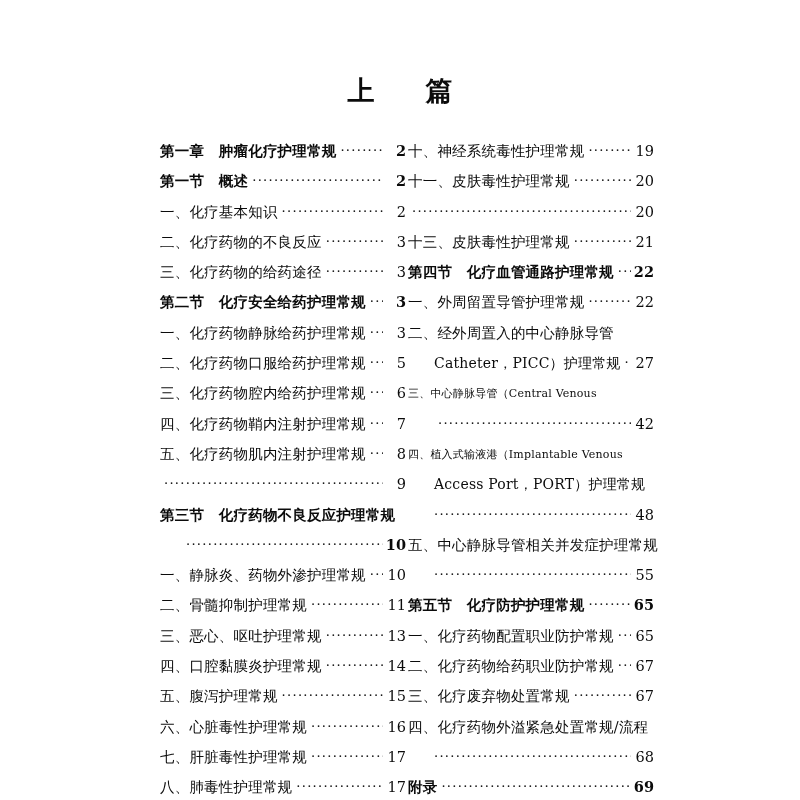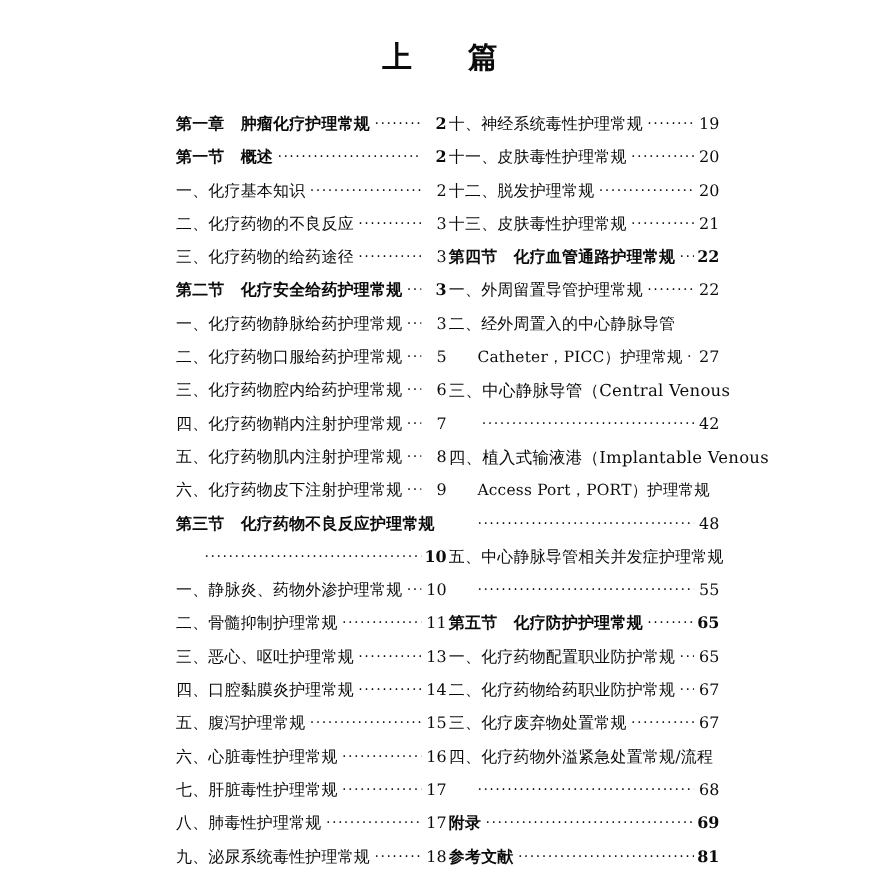--- a/index.html
+++ b/index.html
@@ -25,20 +25,21 @@
   
   .toc-title {
     text-align: center;
     font-size: 27px;
     font-weight: bold;
     letter-spacing: 12px;
     padding-top: 38px;
     padding-left: 12px;
     line-height: 1.1;
     font-family: "DejaVu Serif", "Liberation Serif", serif;
+    margin-top: 38px;
   }
 
   
   .columns {
     position: absolute;
     top: 98px;
     left: 0;
     width: 800px;
     display: flex;
     flex-direction: row;
@@ -95,21 +96,21 @@
 
   .lv-item .e-label,
   .lv-item .e-page { font-weight: normal; }
 
   
   .entry.cont { padding-left: 26px; }
   .entry.cont .e-label { font-size: 14px; }
   .entry.dotsonly { padding-left: 26px; }
   .entry.dotsonly .e-dots { margin-left: 0; }
 
-  .en { font-family: "DejaVu Serif", "Liberation Serif", serif; font-size: 15px; }
+  .en { font-family: "DejaVu Serif", "Liberation Serif", serif; font-size: 11px; }
 </style>
 </head>
 <body>
 
 <div class="page">
 
   <div class="toc-title">上　篇</div>
 
   <div class="columns">
     <div class="col col-left" id="col-left">
@@ -162,21 +163,20 @@
           <span class="e-label">四、化疗药物鞘内注射护理常规</span>
           <span class="e-dots">·····························································································</span>
           <span class="e-page">7</span>
         </div>
         <div class="entry lv-item">
           <span class="e-label">五、化疗药物肌内注射护理常规</span>
           <span class="e-dots">·····························································································</span>
           <span class="e-page">8</span>
         </div>
         <div class="entry lv-item">
-          <span class="e-label">六、化疗药物皮下注射护理常规</span>
           <span class="e-dots">·····························································································</span>
           <span class="e-page">9</span>
         </div>
         <div class="entry lv-section">
           <span class="e-label">第三节　化疗药物不良反应护理常规</span>
           <span class="e-dots hide">·····························································································</span>
           <span class="e-page"></span>
         </div>
         <div class="entry lv-section dotsonly">
           <span class="e-label"></span>
@@ -234,21 +234,20 @@
           <span class="e-label">十、神经系统毒性护理常规</span>
           <span class="e-dots">·····························································································</span>
           <span class="e-page">19</span>
         </div>
         <div class="entry lv-item">
           <span class="e-label">十一、皮肤毒性护理常规</span>
           <span class="e-dots">·····························································································</span>
           <span class="e-page">20</span>
         </div>
         <div class="entry lv-item">
-          <span class="e-label">十二、脱发护理常规</span>
           <span class="e-dots">·····························································································</span>
           <span class="e-page">20</span>
         </div>
         <div class="entry lv-item">
           <span class="e-label">十三、皮肤毒性护理常规</span>
           <span class="e-dots">·····························································································</span>
           <span class="e-page">21</span>
         </div>
         <div class="entry lv-section">
           <span class="e-label">第四节　化疗血管通路护理常规</span>

